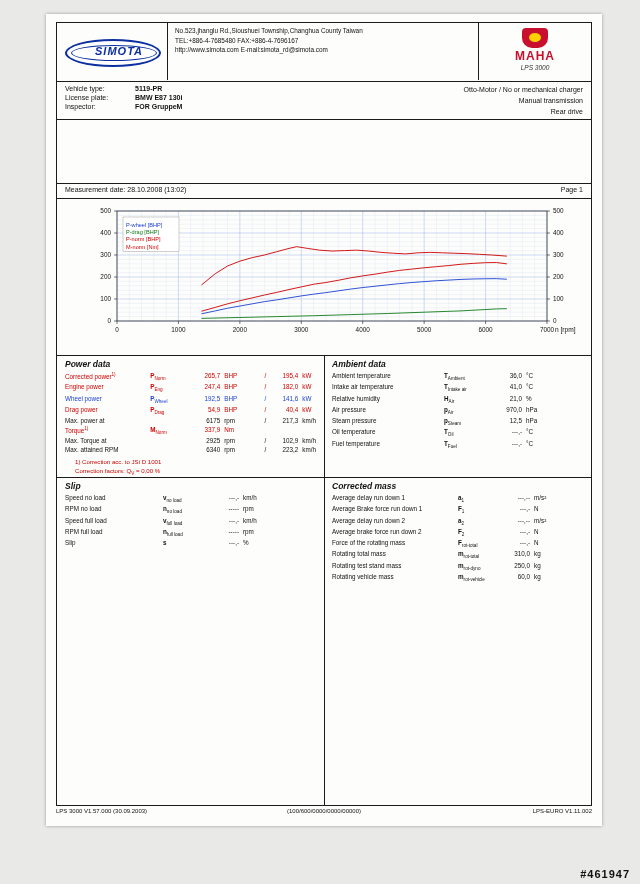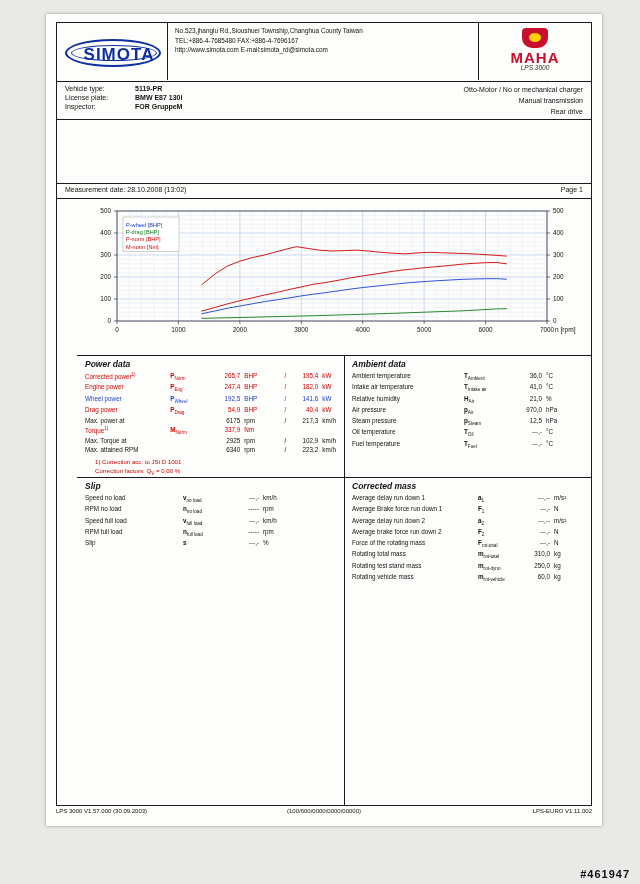--- a/index.html
+++ b/index.html
@@ -8,50 +8,50 @@
   .sheet{position:absolute;left:46px;top:14px;width:556px;height:812px;background:#fdfdfb;
          box-shadow:0 0 3px rgba(0,0,0,.35);}
   .frame{position:absolute;left:10px;top:8px;right:10px;bottom:20px;border:1px solid #1b1b1b;}
   
   .hdr{position:absolute;left:0;top:0;right:0;height:58px;border-bottom:1px solid #1b1b1b;}
   .logo-box{position:absolute;left:0;top:0;width:110px;height:57px;border-right:1px solid #1b1b1b;}
   .simota{position:absolute;left:8px;top:16px;width:92px;height:24px;border-radius:50%;
           border:2px solid #0d2fa0;background:#fff;}
   .simota:before{content:"";position:absolute;left:4px;top:4px;width:84px;height:14px;
           border-radius:50%;border:1px solid #0d2fa0;}
-  .simota span{position:absolute;left:12px;right:0;top:4px;text-align:center;
-          font-weight:bold;font-size:17px;color:#0d2fa0;letter-spacing:1px;}
+  .simota span{position:absolute;left:12px;right:0;top:4px;text-align:center;font-style:italic;
+          font-weight:bold;font-size:11px;color:#0d2fa0;letter-spacing:1px;}
   .addr{position:absolute;left:118px;top:3px;right:120px;font-size:6.4px;line-height:9.6px;color:#111;}
   .addr .co{font-size:7.4px;font-weight:bold;}
   .maha-box{position:absolute;right:0;top:0;width:112px;height:57px;border-left:1px solid #1b1b1b;}
   .maha-logo{position:absolute;left:50%;top:5px;transform:translateX(-50%);width:26px;height:20px;
           background:#c8102e;border-radius:4px 4px 10px 10px;}
   .maha-logo:after{content:"";position:absolute;left:7px;top:5px;width:12px;height:9px;
           background:#ffd100;border-radius:50%;}
-  .maha-txt{position:absolute;left:0;right:0;top:26px;text-align:center;font-size:15px;
+  .maha-txt{position:absolute;left:0;right:0;top:26px;text-align:center;font-size:12px;
           font-weight:bold;color:#c8102e;letter-spacing:1px;}
   .maha-sub{position:absolute;left:0;right:0;top:41px;text-align:center;font-size:6.5px;
           font-style:italic;color:#333;}
   
   .veh{position:absolute;left:0;top:58px;right:0;height:38px;border-bottom:1px solid #1b1b1b;}
   .veh table{font-size:7px;color:#111;border-collapse:collapse;margin:3px 0 0 8px;}
   .veh td{padding:1px 0;}
   .veh td.k{width:70px;}
   .veh td.v{width:110px;font-weight:bold;}
   .veh-right{position:absolute;right:8px;top:3px;text-align:right;font-size:7px;line-height:11px;color:#111;}
   
   .meas{position:absolute;left:0;top:160px;right:0;height:14px;border-top:1px solid #1b1b1b;
         border-bottom:1px solid #1b1b1b;}
   .meas .m1{position:absolute;left:8px;top:2px;font-size:7px;color:#111;}
   .meas .m2{position:absolute;right:8px;top:2px;font-size:7px;color:#111;}
   
   .chart-area{position:absolute;left:0;top:174px;right:0;height:158px;}
   .chart-wrap{position:absolute;left:0;top:0;width:100%;height:100%;}
   
-  .panel{position:absolute;border-top:1px solid #1b1b1b;margin-left:20px;}
+  .panel{position:absolute;border-top:1px solid #1b1b1b;}
   .p-left{left:0;width:50%;border-right:1px solid #1b1b1b;}
   .p-right{left:50%;right:0;}
   .panel h3{margin:0;padding:3px 0 2px 8px;font-size:8.5px;font-style:italic;font-weight:bold;color:#111;}
   .dt{width:100%;border-collapse:collapse;font-size:6.3px;color:#111;}
   .dt td{padding:1px 0;vertical-align:top;white-space:nowrap;}
   .dt td.lbl{padding-left:8px;}
   .dt td.sym{font-weight:bold;}
   .dt td.num{text-align:right;padding-right:2px;}
   .dt td.unit{padding-left:2px;}
   .red{color:#cc0000;}

